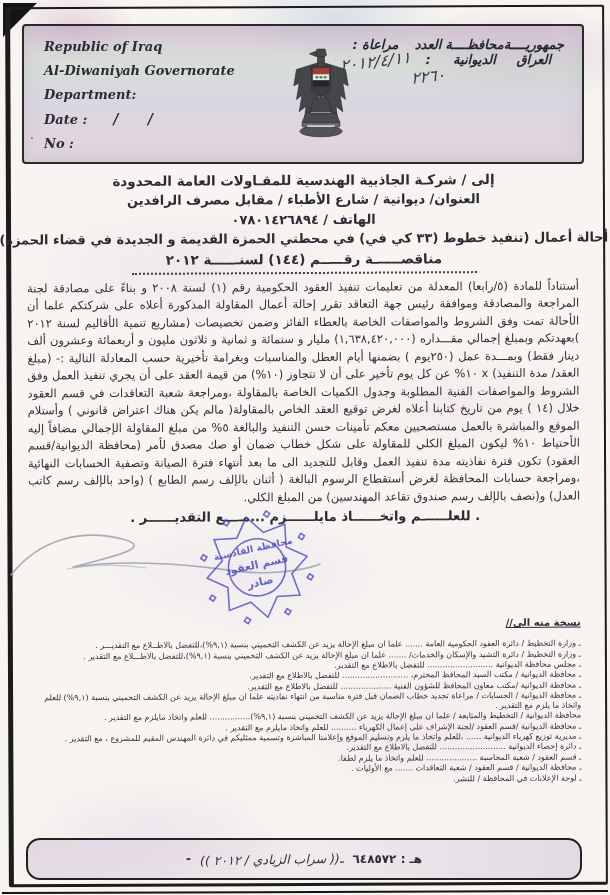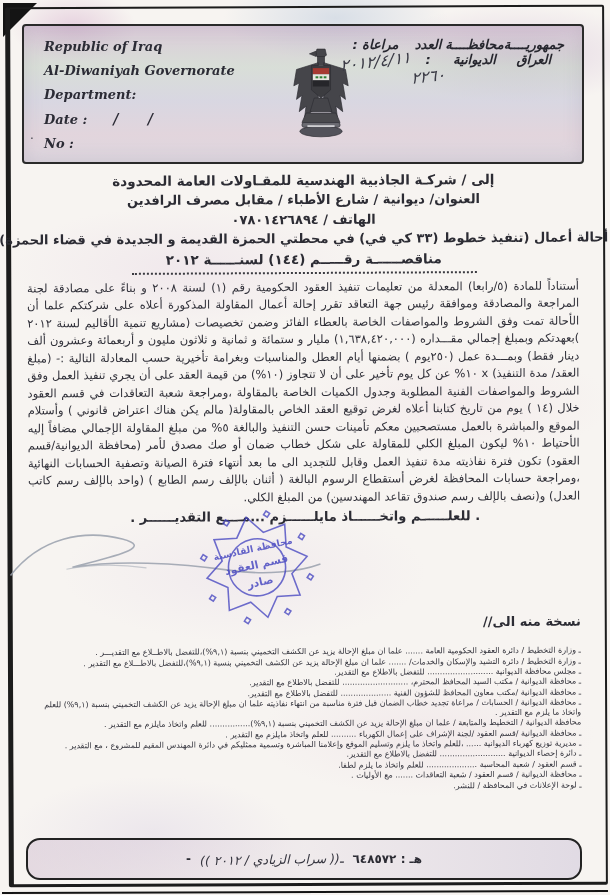--- a/index.html
+++ b/index.html
@@ -54,21 +54,21 @@
   
   .sig-zone{position:relative;height:84px;margin-top:2px;}
   .squiggle{position:absolute;left:6px;top:0;}
   .stamp-wrap{position:absolute;left:198px;top:-18px;transform:rotate(-12deg);opacity:.9;}
   .stamp-wrap text{font-family:"DejaVu Sans",sans-serif;font-weight:bold;}
   .sig-name{position:absolute;left:88px;top:26px;width:176px;text-align:center;direction:rtl;
     font-weight:bold;font-size:15px;line-height:1.55;color:#222228;}
 
   
   .cc{margin:2px 30px 0 26px;direction:rtl;}
-  .cc-heading{display:inline-block;font-size:13px;font-weight:bold;margin-bottom:17px;}
+  .cc-heading{display:inline-block;font-size:10px;font-weight:bold;text-decoration:underline;margin-bottom:11px;}
   .cc-line{font-size:8px;line-height:1.16;color:#33333c;margin-bottom:1.2px;}
 
   
   .footer-box{position:absolute;left:26px;right:28px;bottom:15px;height:42px;border:2px solid #222;
     border-radius:14px;display:flex;align-items:center;justify-content:center;gap:9px;direction:rtl;
     font-size:12px;font-weight:bold;box-sizing:border-box;
     background:linear-gradient(90deg, rgba(205,185,205,.45), rgba(228,220,228,.4), rgba(198,188,212,.45));}
   .footer-note{font-style:italic;color:#34343e;transform:rotate(-1deg);font-weight:normal;font-size:12.5px;}
   .footer-email{direction:ltr;font-family:"DejaVu Serif",serif;}
   .footer-email .addr{font-style:italic;}

